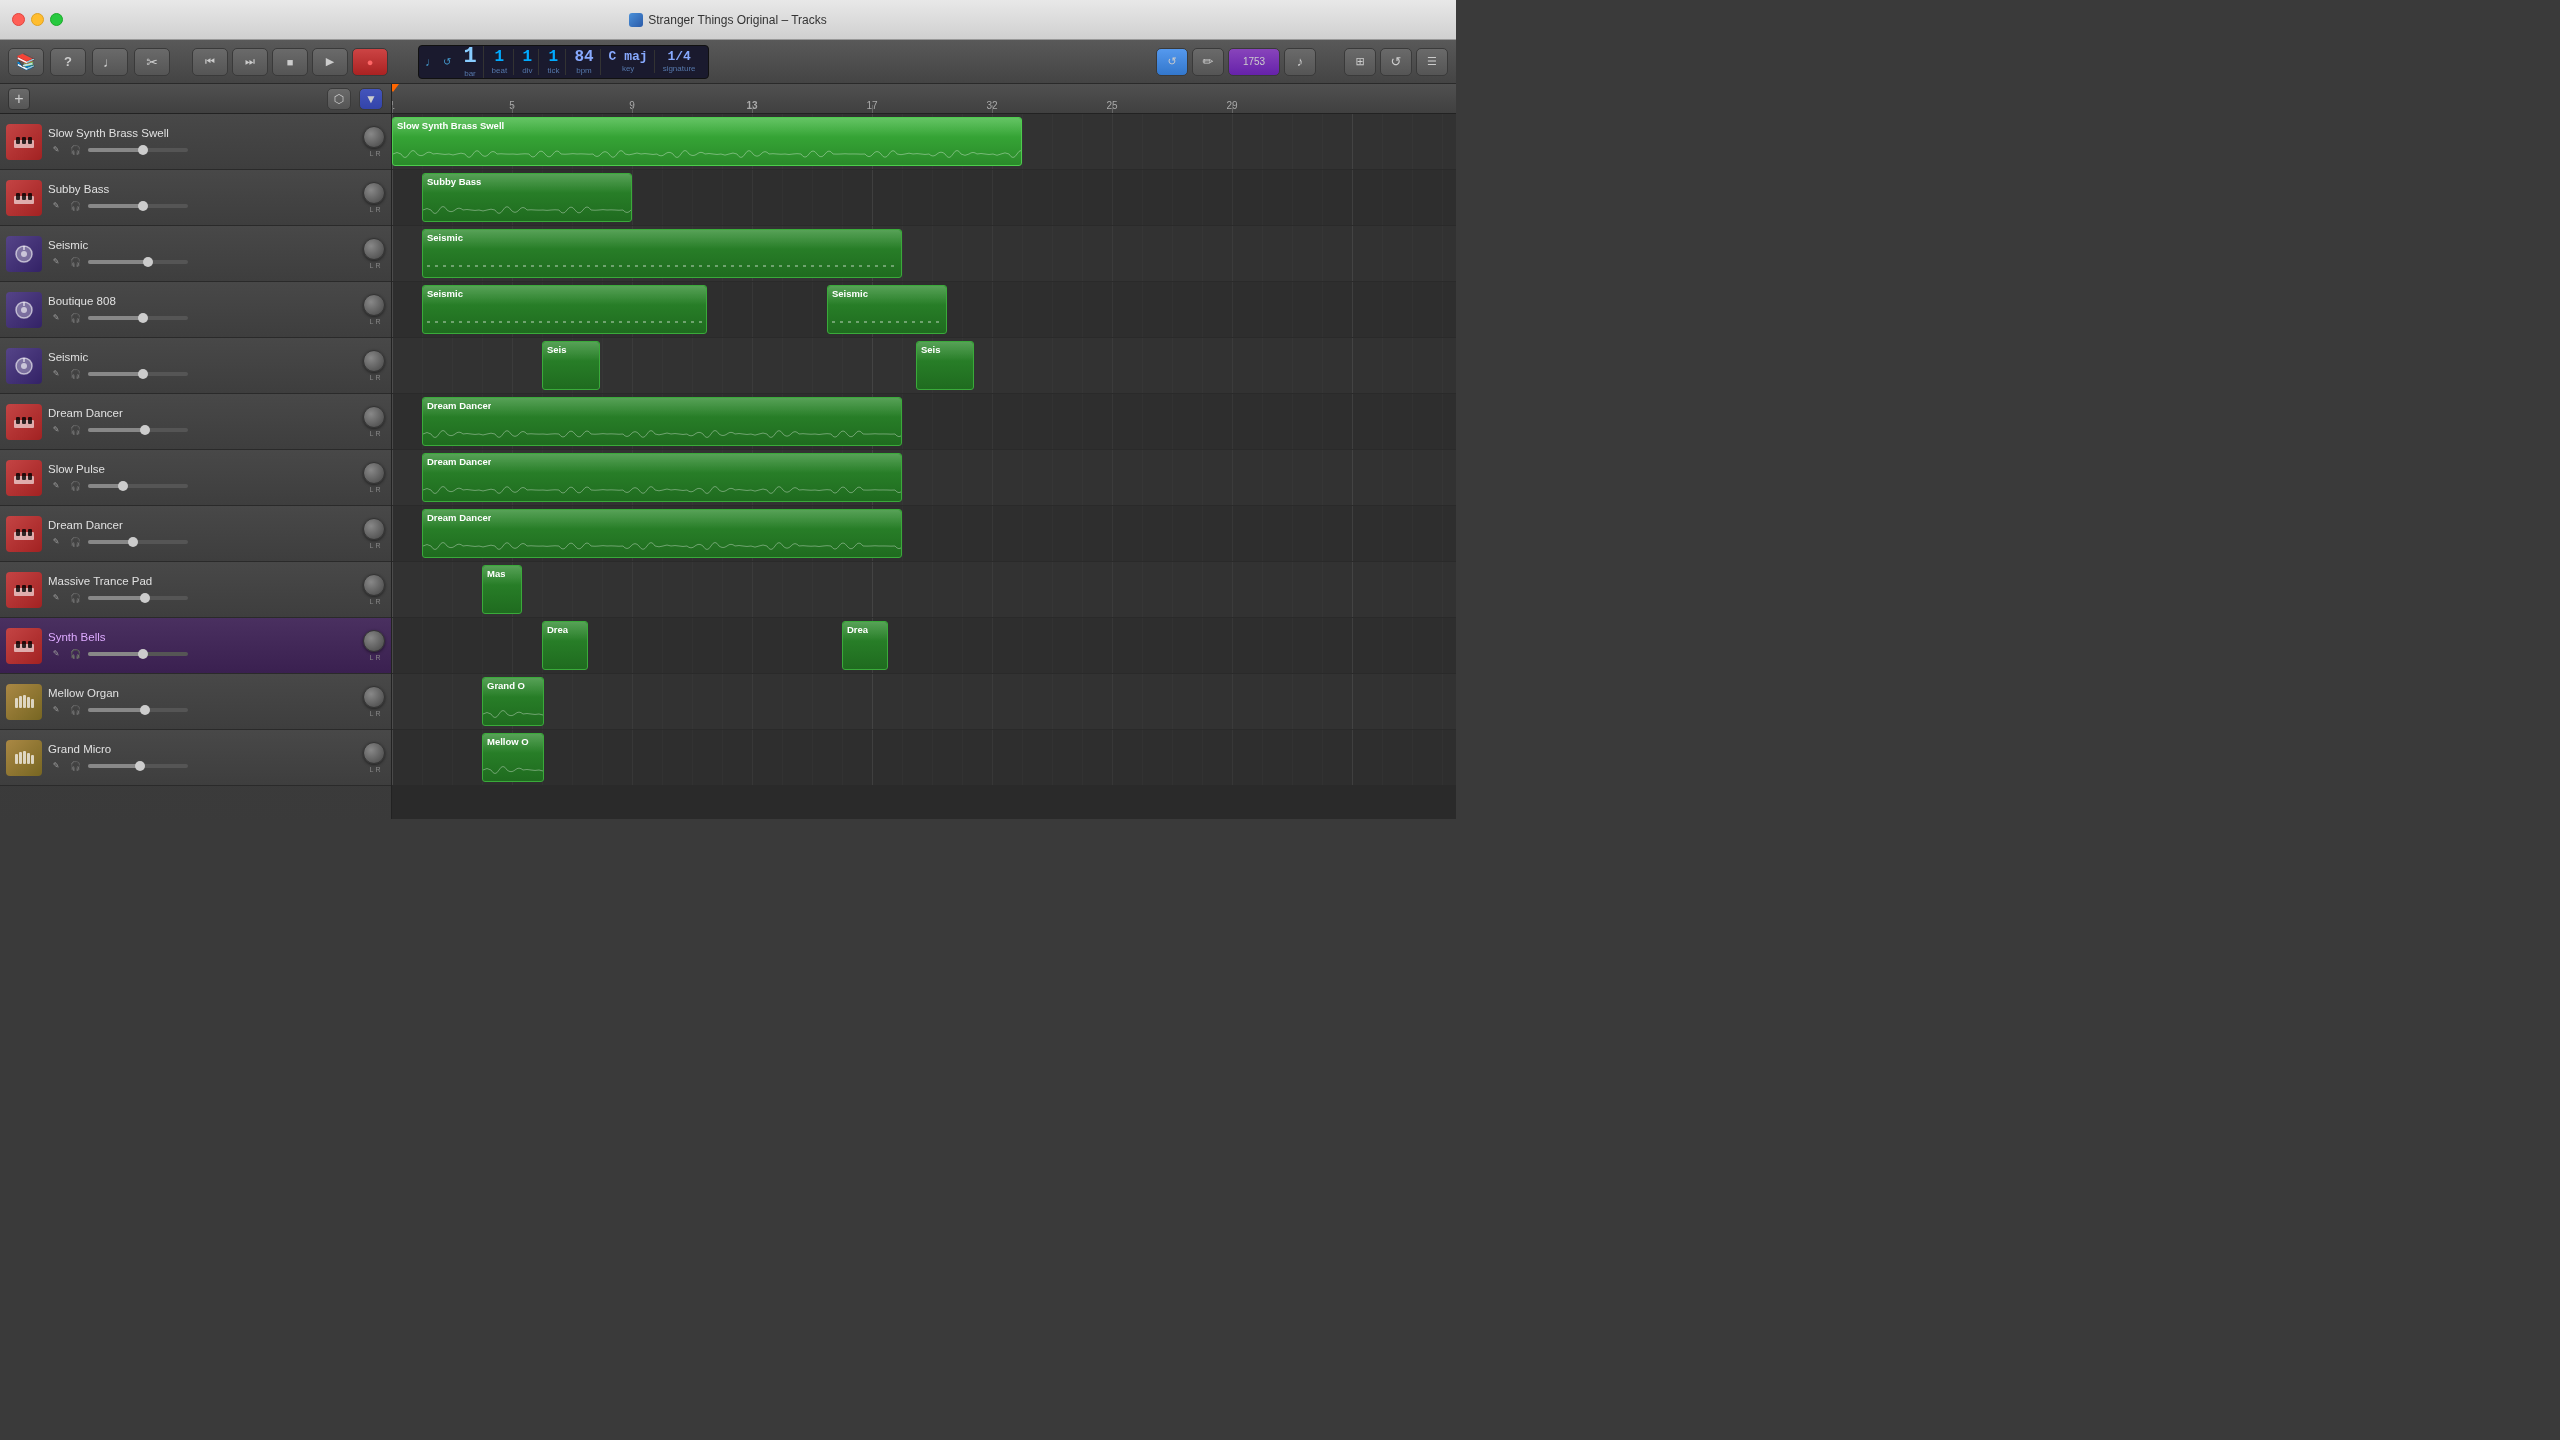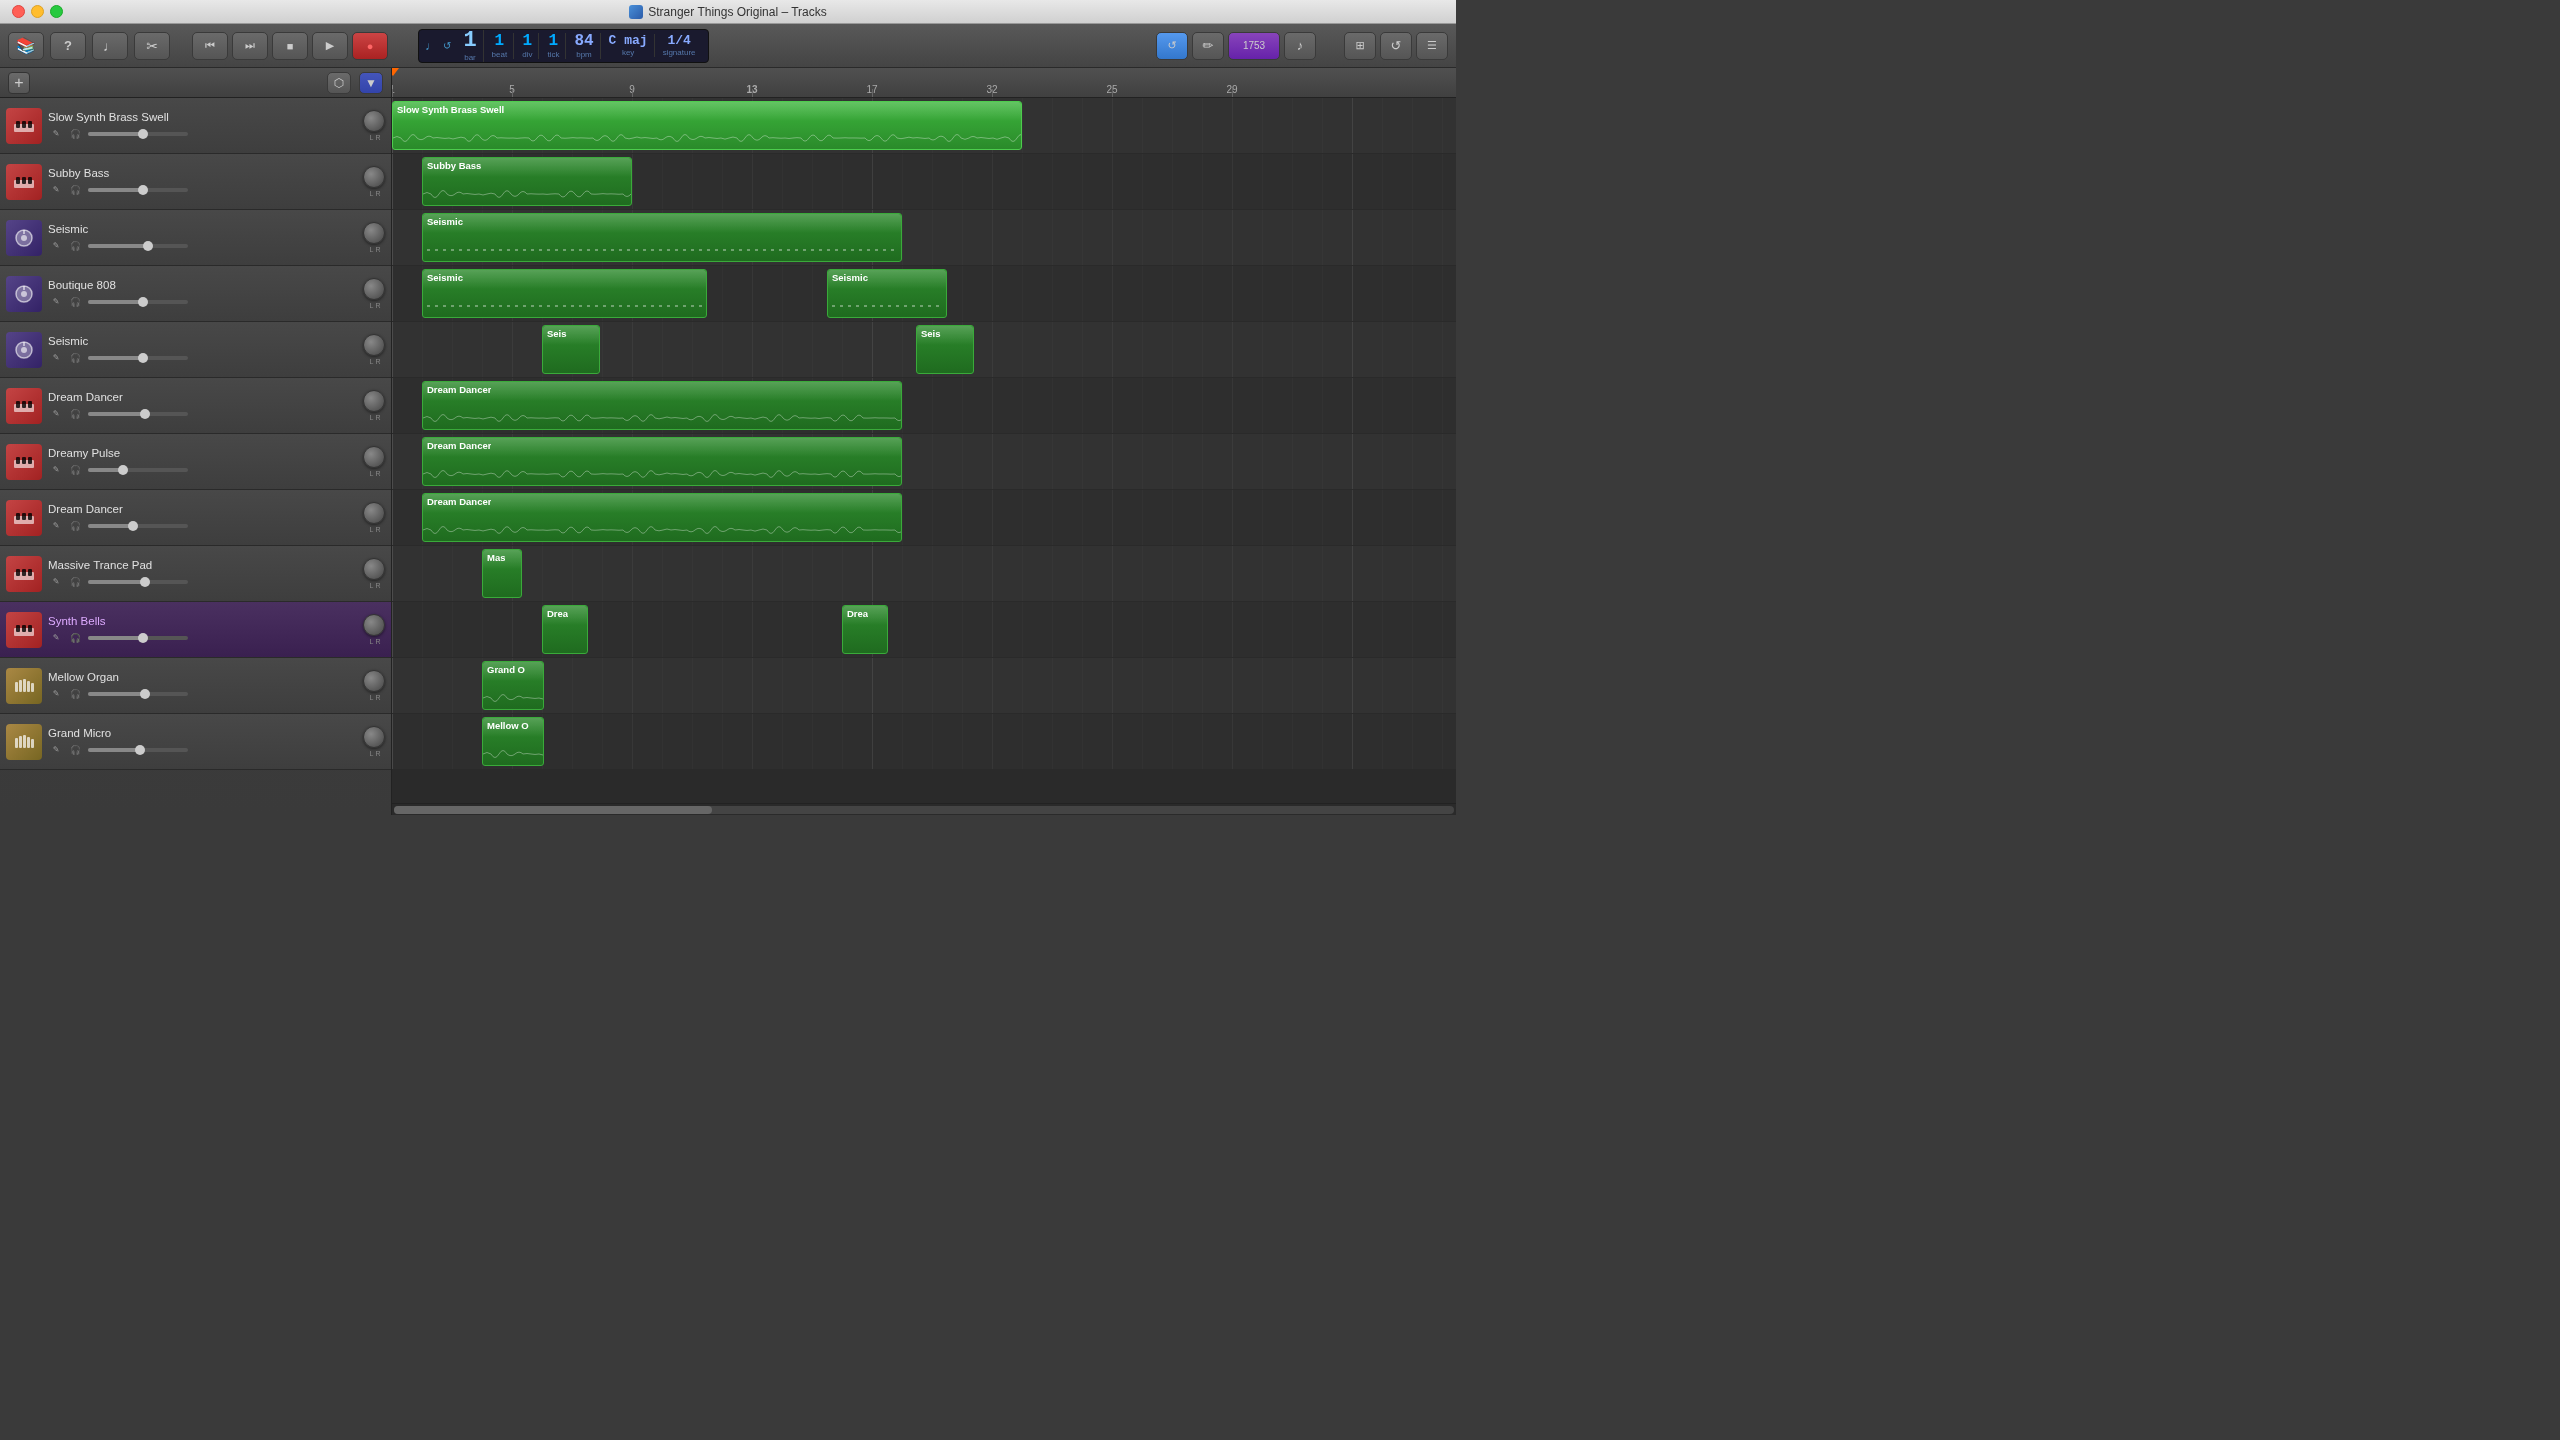--- a/index.html
+++ b/index.html
@@ -7,21 +7,21 @@
       background: #3a3a3a;
       font-family: -apple-system, 'Helvetica Neue', Arial, sans-serif;
       overflow: hidden;
       width: 1456px;
       height: 819px;
       position: relative;
     }
 
     
     .title-bar {
-      height: 24px;
+      height: 40px;
       background: linear-gradient(to bottom, #e8e8e8, #d0d0d0);
       display: flex;
       align-items: center;
       justify-content: center;
       position: relative;
       border-bottom: 1px solid #999;
     }
     .title-bar-buttons {
       position: absolute;
       left: 12px;
@@ -724,21 +724,21 @@
         <div class="track-row">
     <div class="track-icon" style="background: linear-gradient(135deg, #c44444, #a22222);">
       <svg width="24" height="24" viewBox="0 0 24 24">
         <rect x="2" y="10" width="20" height="8" rx="1" fill="rgba(255,255,255,0.6)"></rect>
               <rect x="4" y="7" width="4" height="7" rx="1" fill="rgba(0,0,0,0.8)"></rect>
               <rect x="10" y="7" width="4" height="7" rx="1" fill="rgba(0,0,0,0.8)"></rect>
               <rect x="16" y="7" width="4" height="7" rx="1" fill="rgba(0,0,0,0.8)"></rect>
       </svg>
     </div>
     <div class="track-info">
-      <div class="track-name">Dreamy Pulse</div>
+      <div class="track-name">Slow Pulse</div>
       <div class="track-controls">
         <div class="track-ctrl-btn" style="color:#999;font-size:8px;">✎</div>
         <div class="track-ctrl-btn" style="color:#999;font-size:9px;">🎧</div>
         <div class="track-volume-slider">
           <div class="track-volume-fill" style="width:35%;"></div>
           <div class="track-volume-thumb" style="left:35%;"></div>
         </div>
       </div>
     </div>
     <div style="display:flex;flex-direction:column;align-items:center;gap:2px;">

